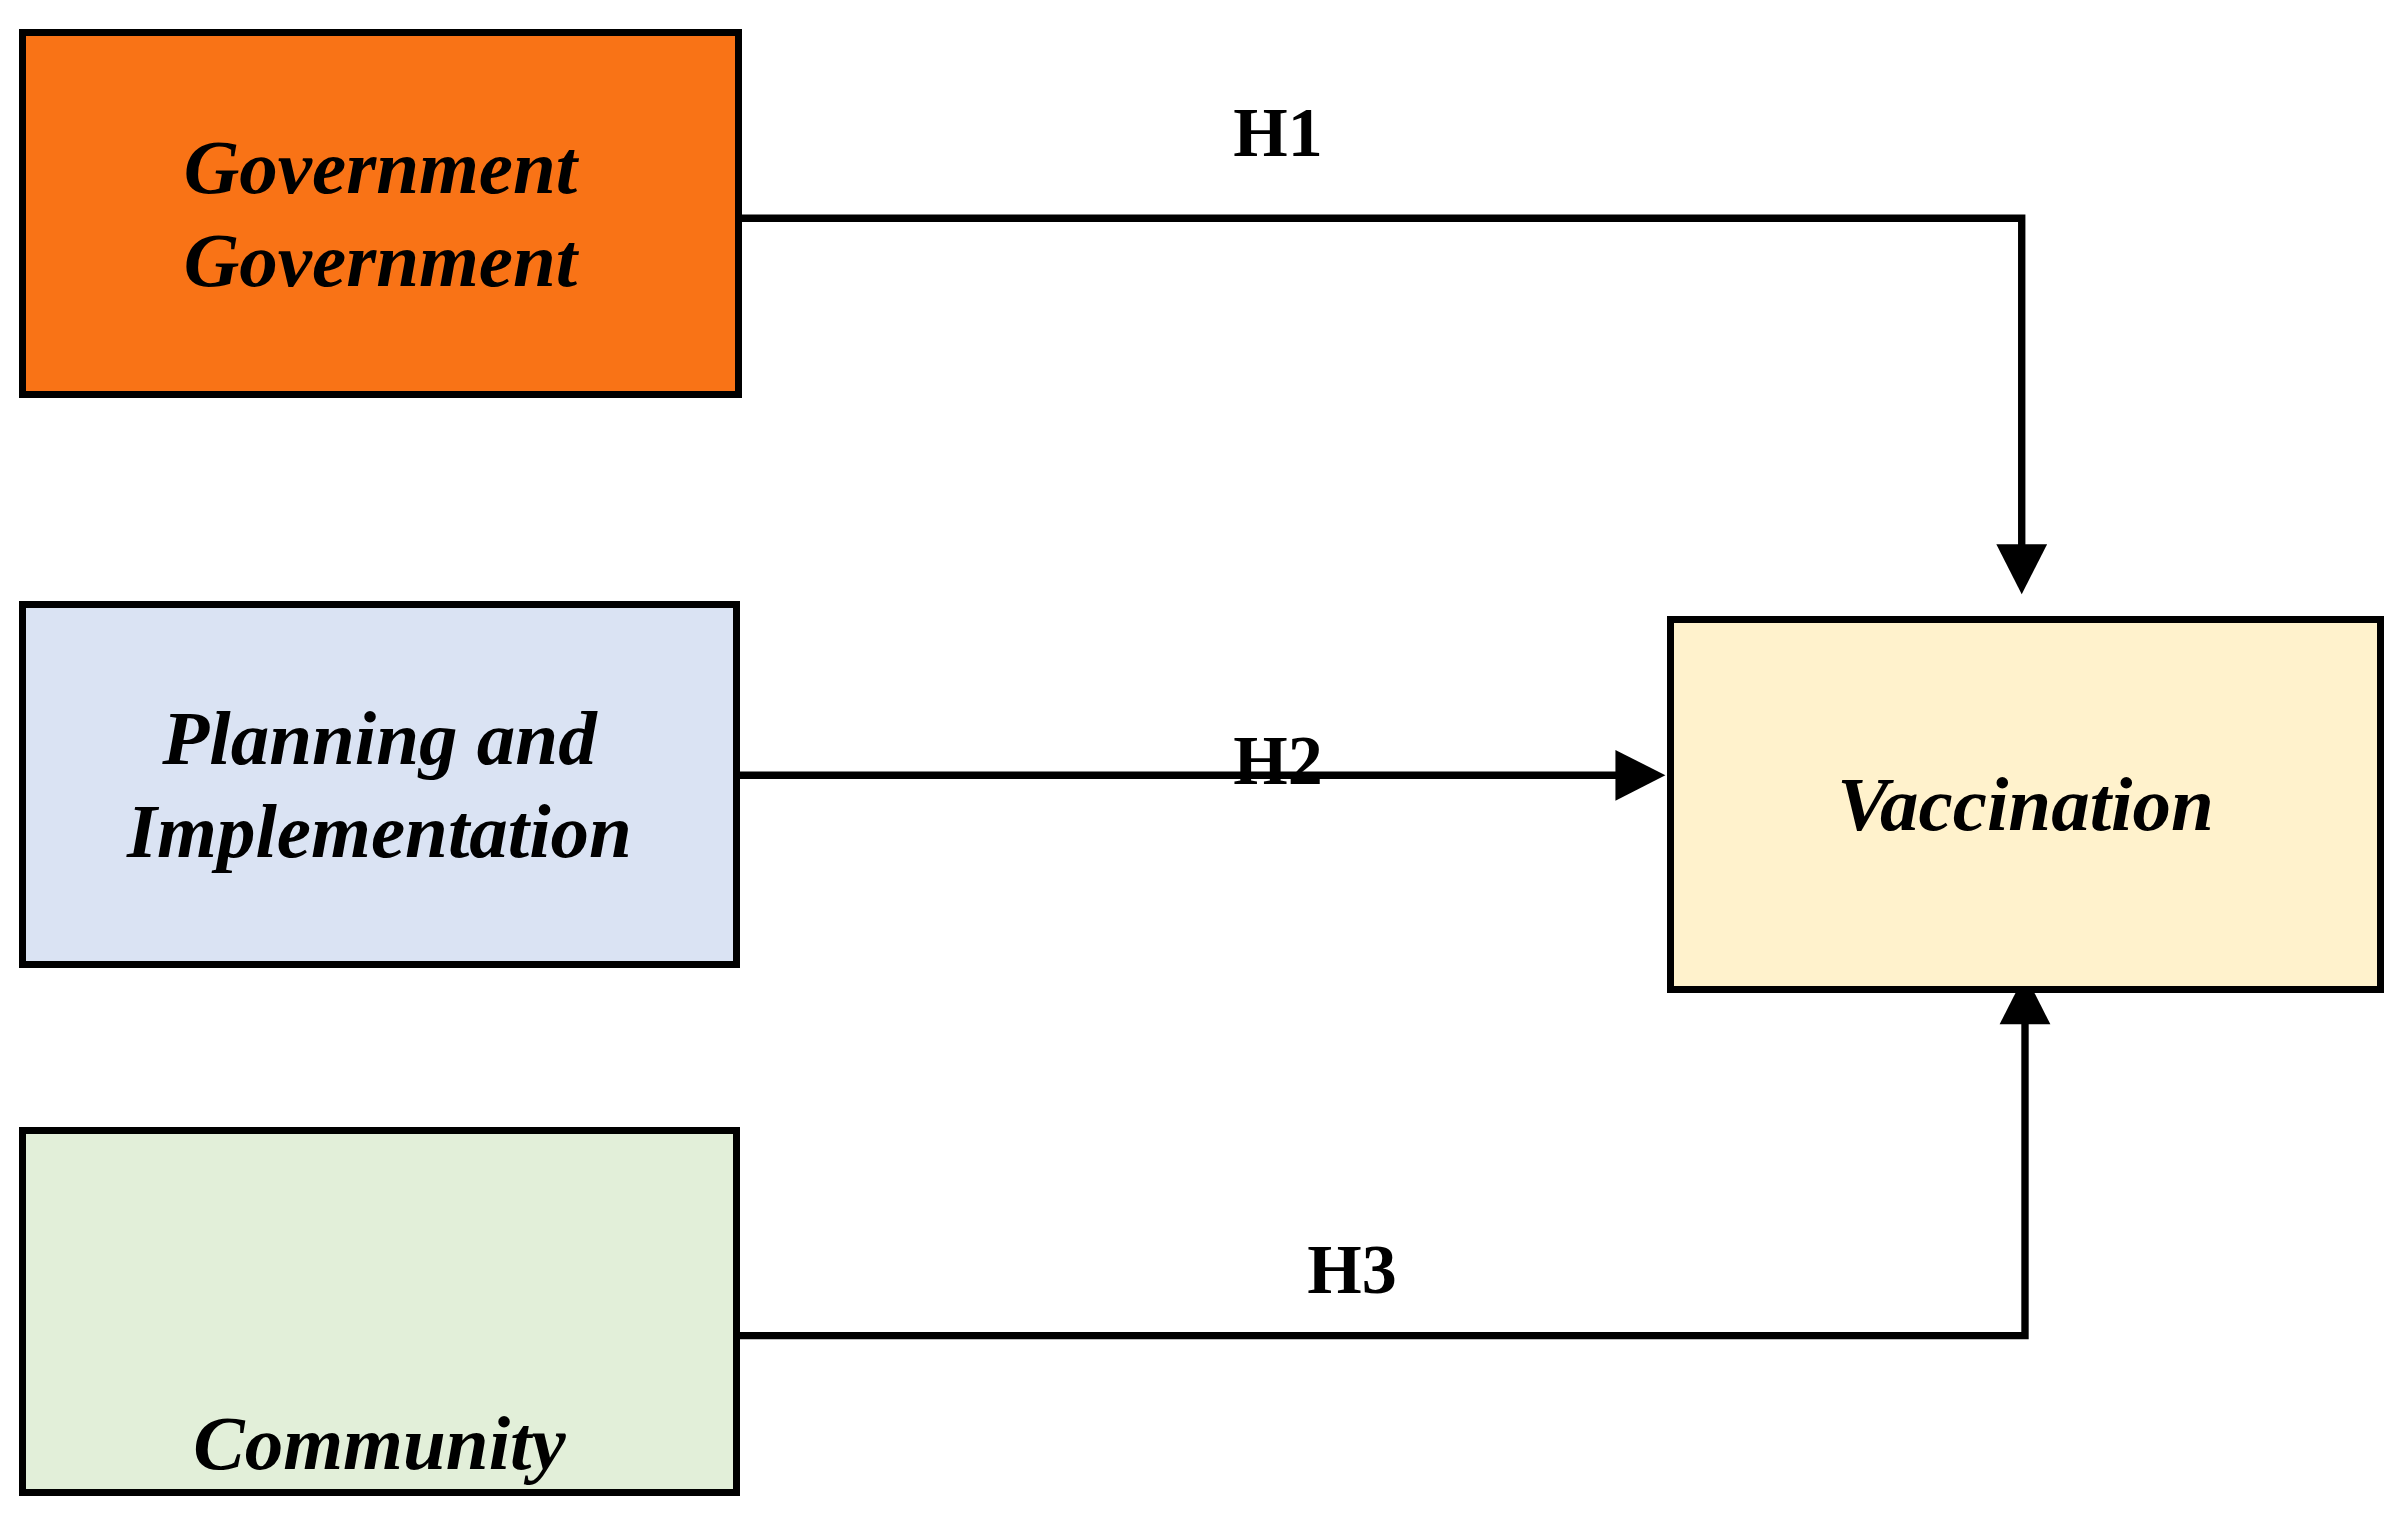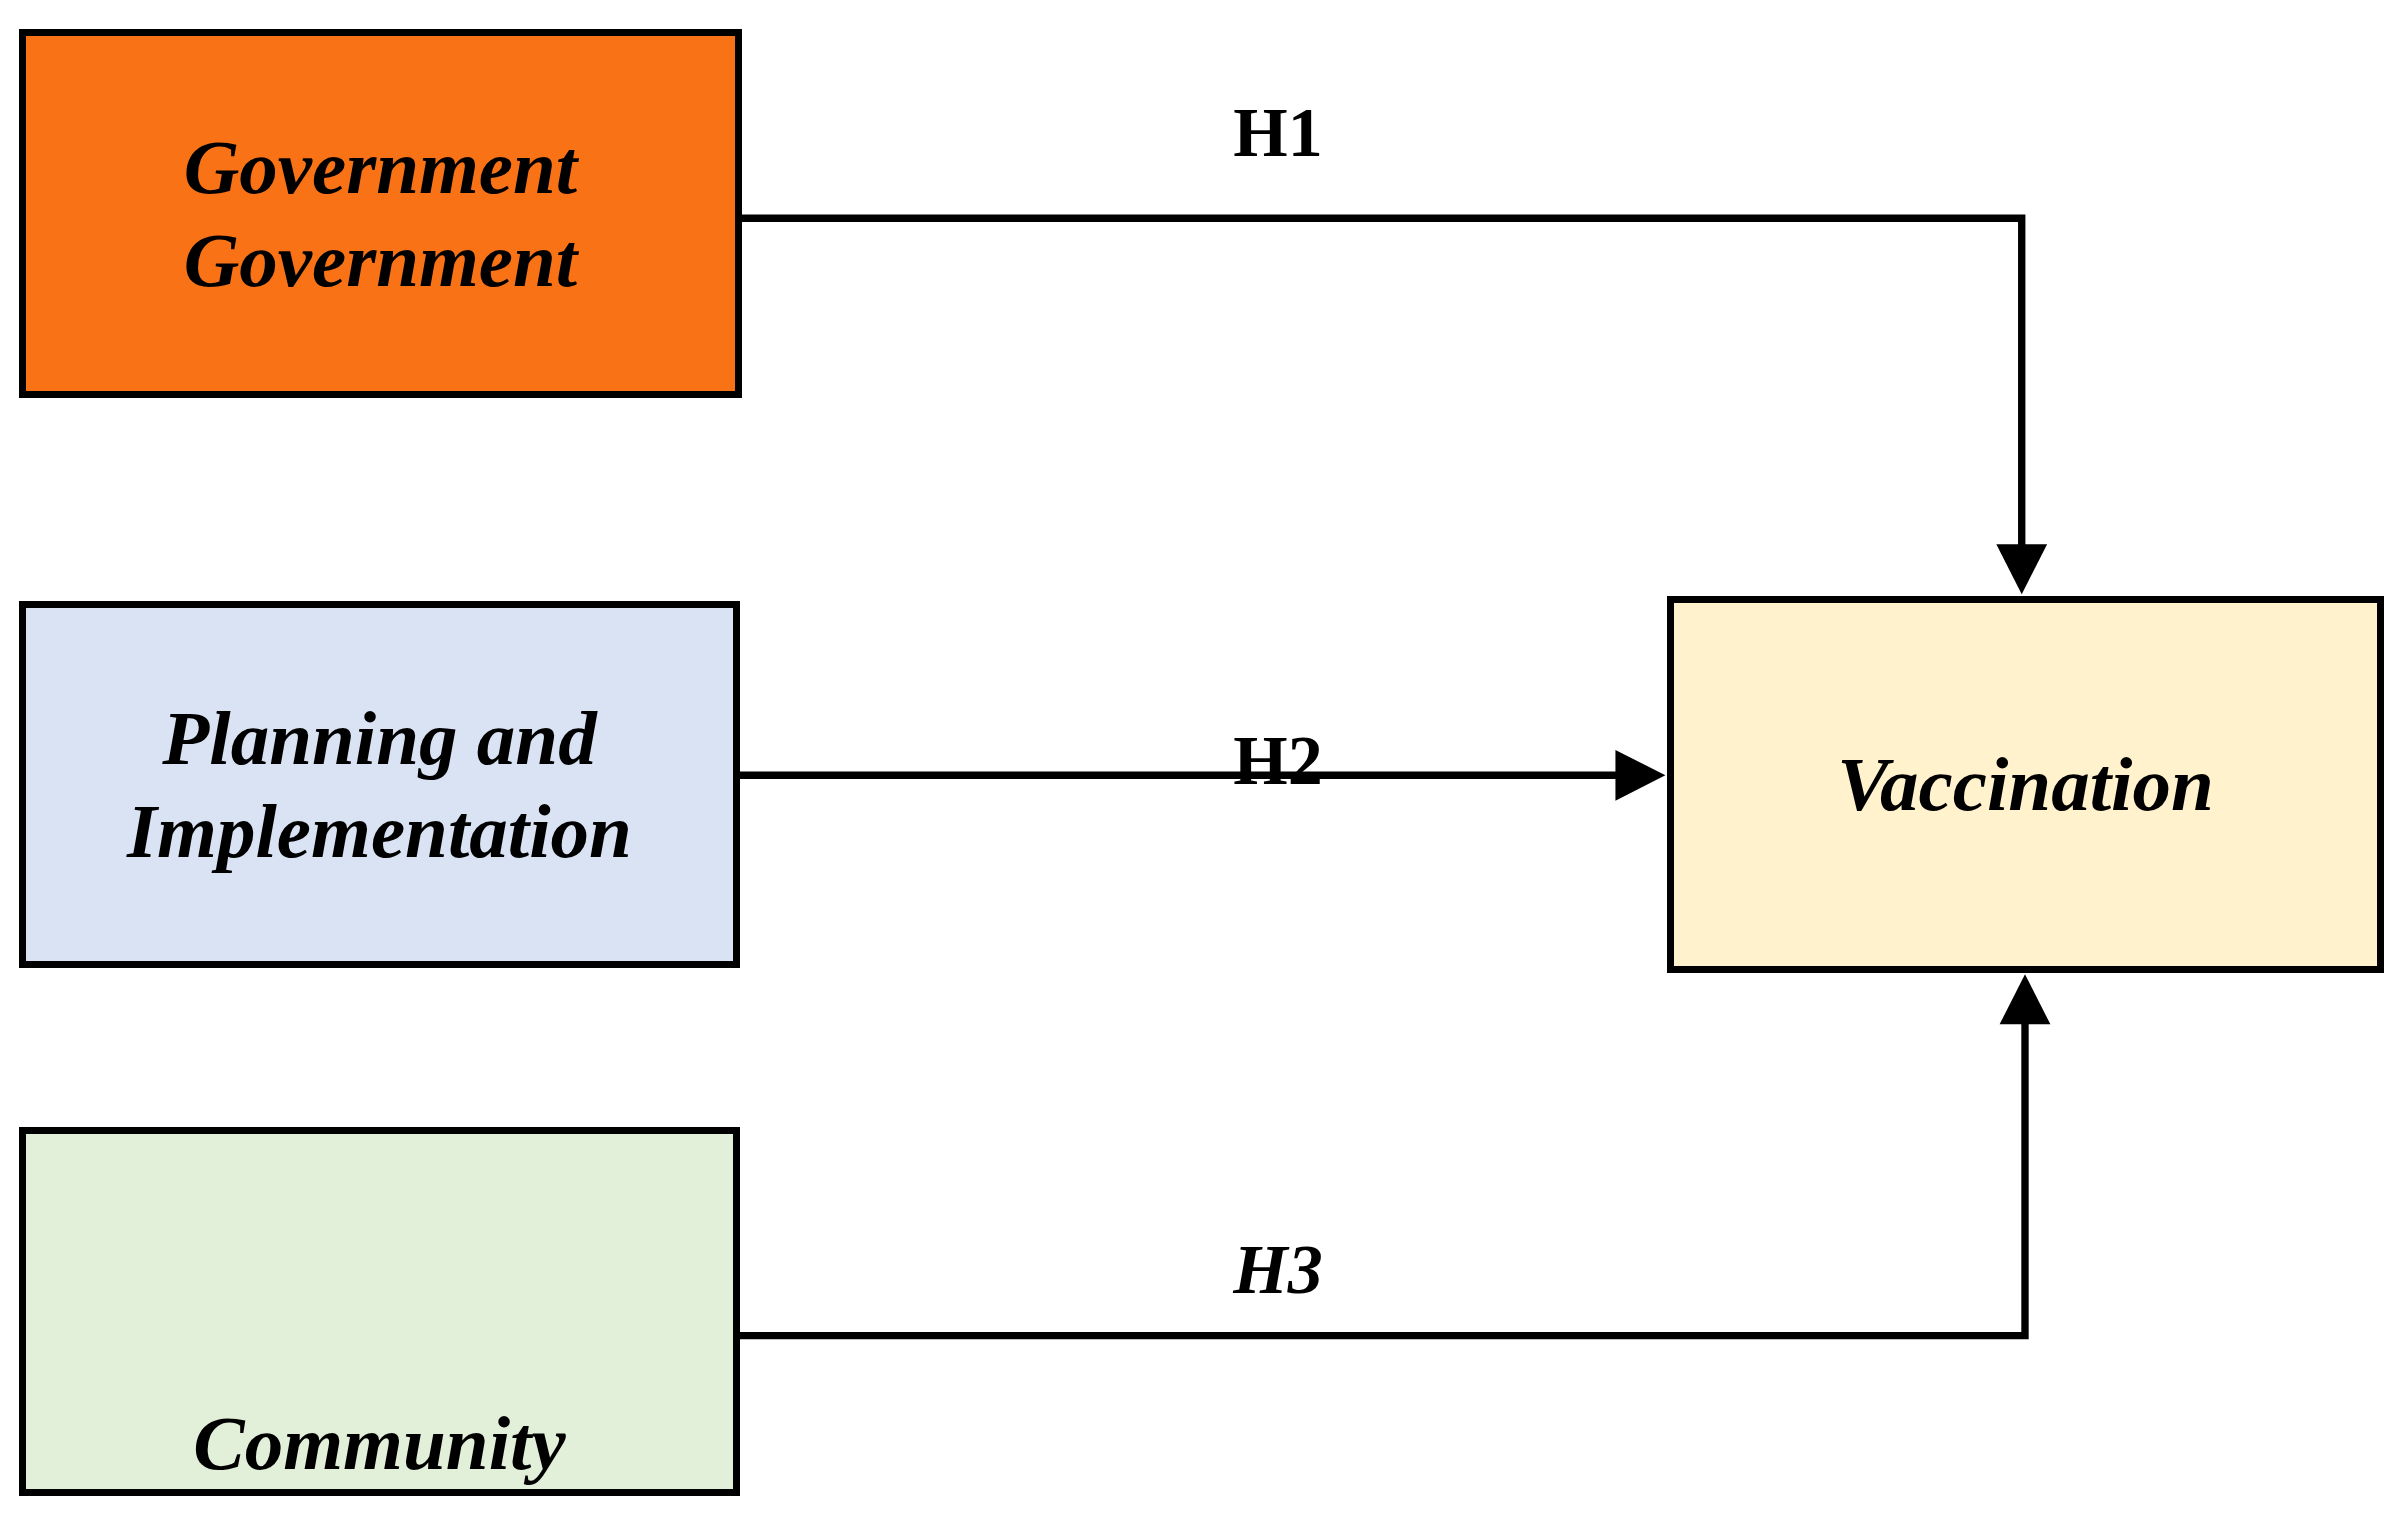--- a/index.html
+++ b/index.html
@@ -54,24 +54,24 @@
     transform: translate(-50%, -50%);
     font-weight: bold;
     font-style: normal;
     font-size: 70px;
     color: #000000;
     white-space: nowrap;
   }
   .node-gov  { left: 19px;   top: 29px;   width: 723px; height: 369px; }
   .node-plan { left: 19px;   top: 593px;  width: 721px; height: 367px; }
   .node-comm { left: 19px;   top: 1127px; width: 721px; height: 369px; align-items: flex-end; }
-  .node-vacc { left: 1667px; top: 596px;  width: 717px; height: 377px; }
+  .node-vacc { left: 1667px; top: 616px;  width: 717px; height: 377px; }
   .label-h1 { left: 1278px; top: 133px; }
   .label-h2 { left: 1278px; top: 723px; margin-top: 38px; }
-  .label-h3 { left: 1278px; top: 1270px; font-style: italic; }
+  .label-h3 { left: 1352px; top: 1270px; }
 </style>
 </head>
 <body>
 
 <div class="canvas">
 
   <svg class="connectors" viewBox="0 0 2931 1862" xmlns="http://www.w3.org/2000/svg">
 
     <g>
       <path d="M 903 266 H 2468 V 672"></path>

